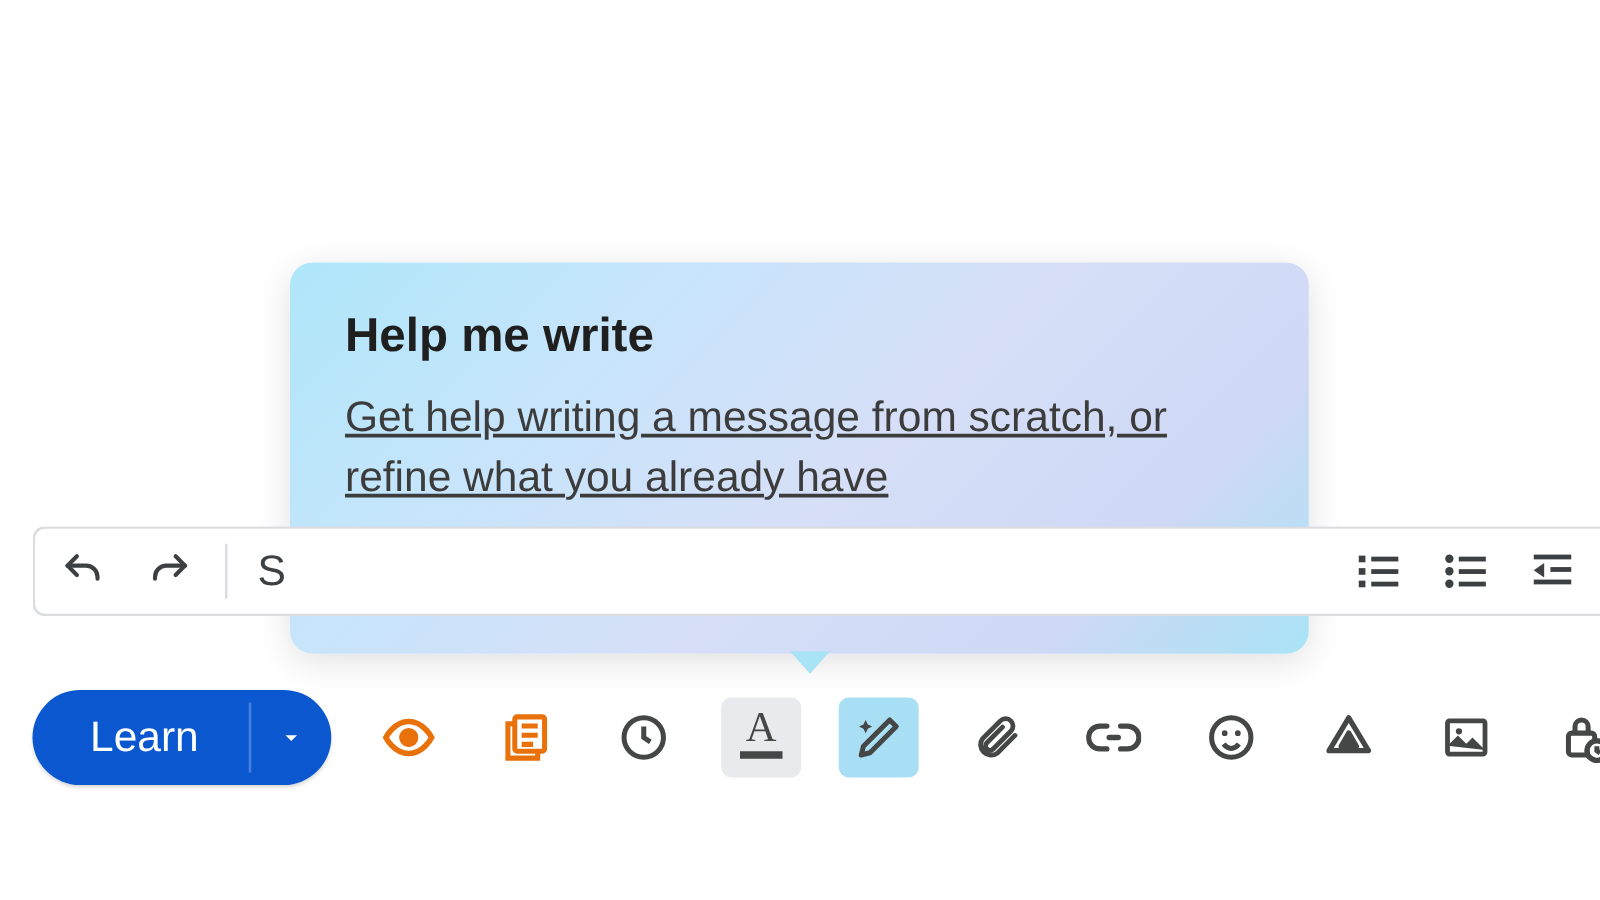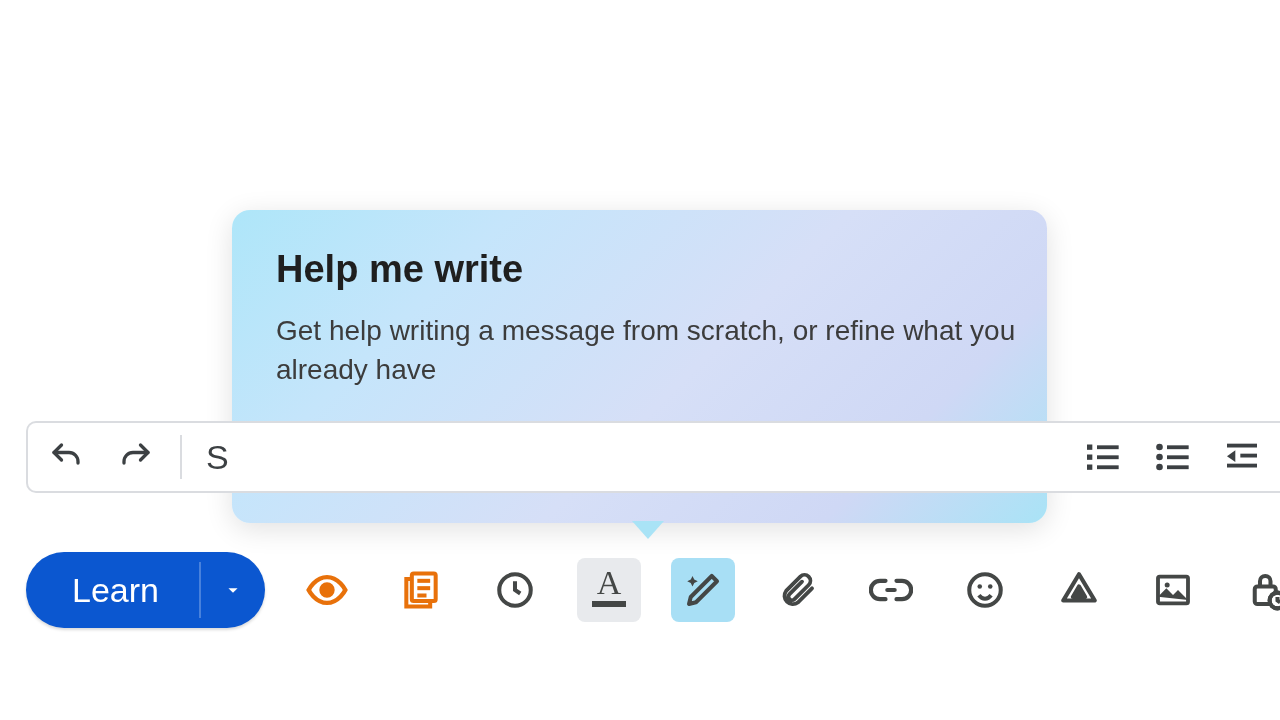--- a/index.html
+++ b/index.html
@@ -38,25 +38,26 @@
     border-right: 16px solid transparent;
     border-top: 18px solid #a9e3f6;
   }
   .hmw-title {
     font-size: 38px;
     font-weight: 700;
     color: #1f1f1f;
     margin: 0 0 20px 0;
   }
   .hmw-body {
-    font-size: 28px;
+    font-size: 34px;
     line-height: 1.4;
     color: #3c3c3c;
     font-weight: 400;
     flex: 1;
+    text-decoration: underline;
   }
   .hmw-actions {
     display: flex;
     justify-content: flex-end;
     gap: 56px;
     padding-right: 12px;
   }
   .hmw-link {
     font-size: 34px;
     font-weight: 500;

